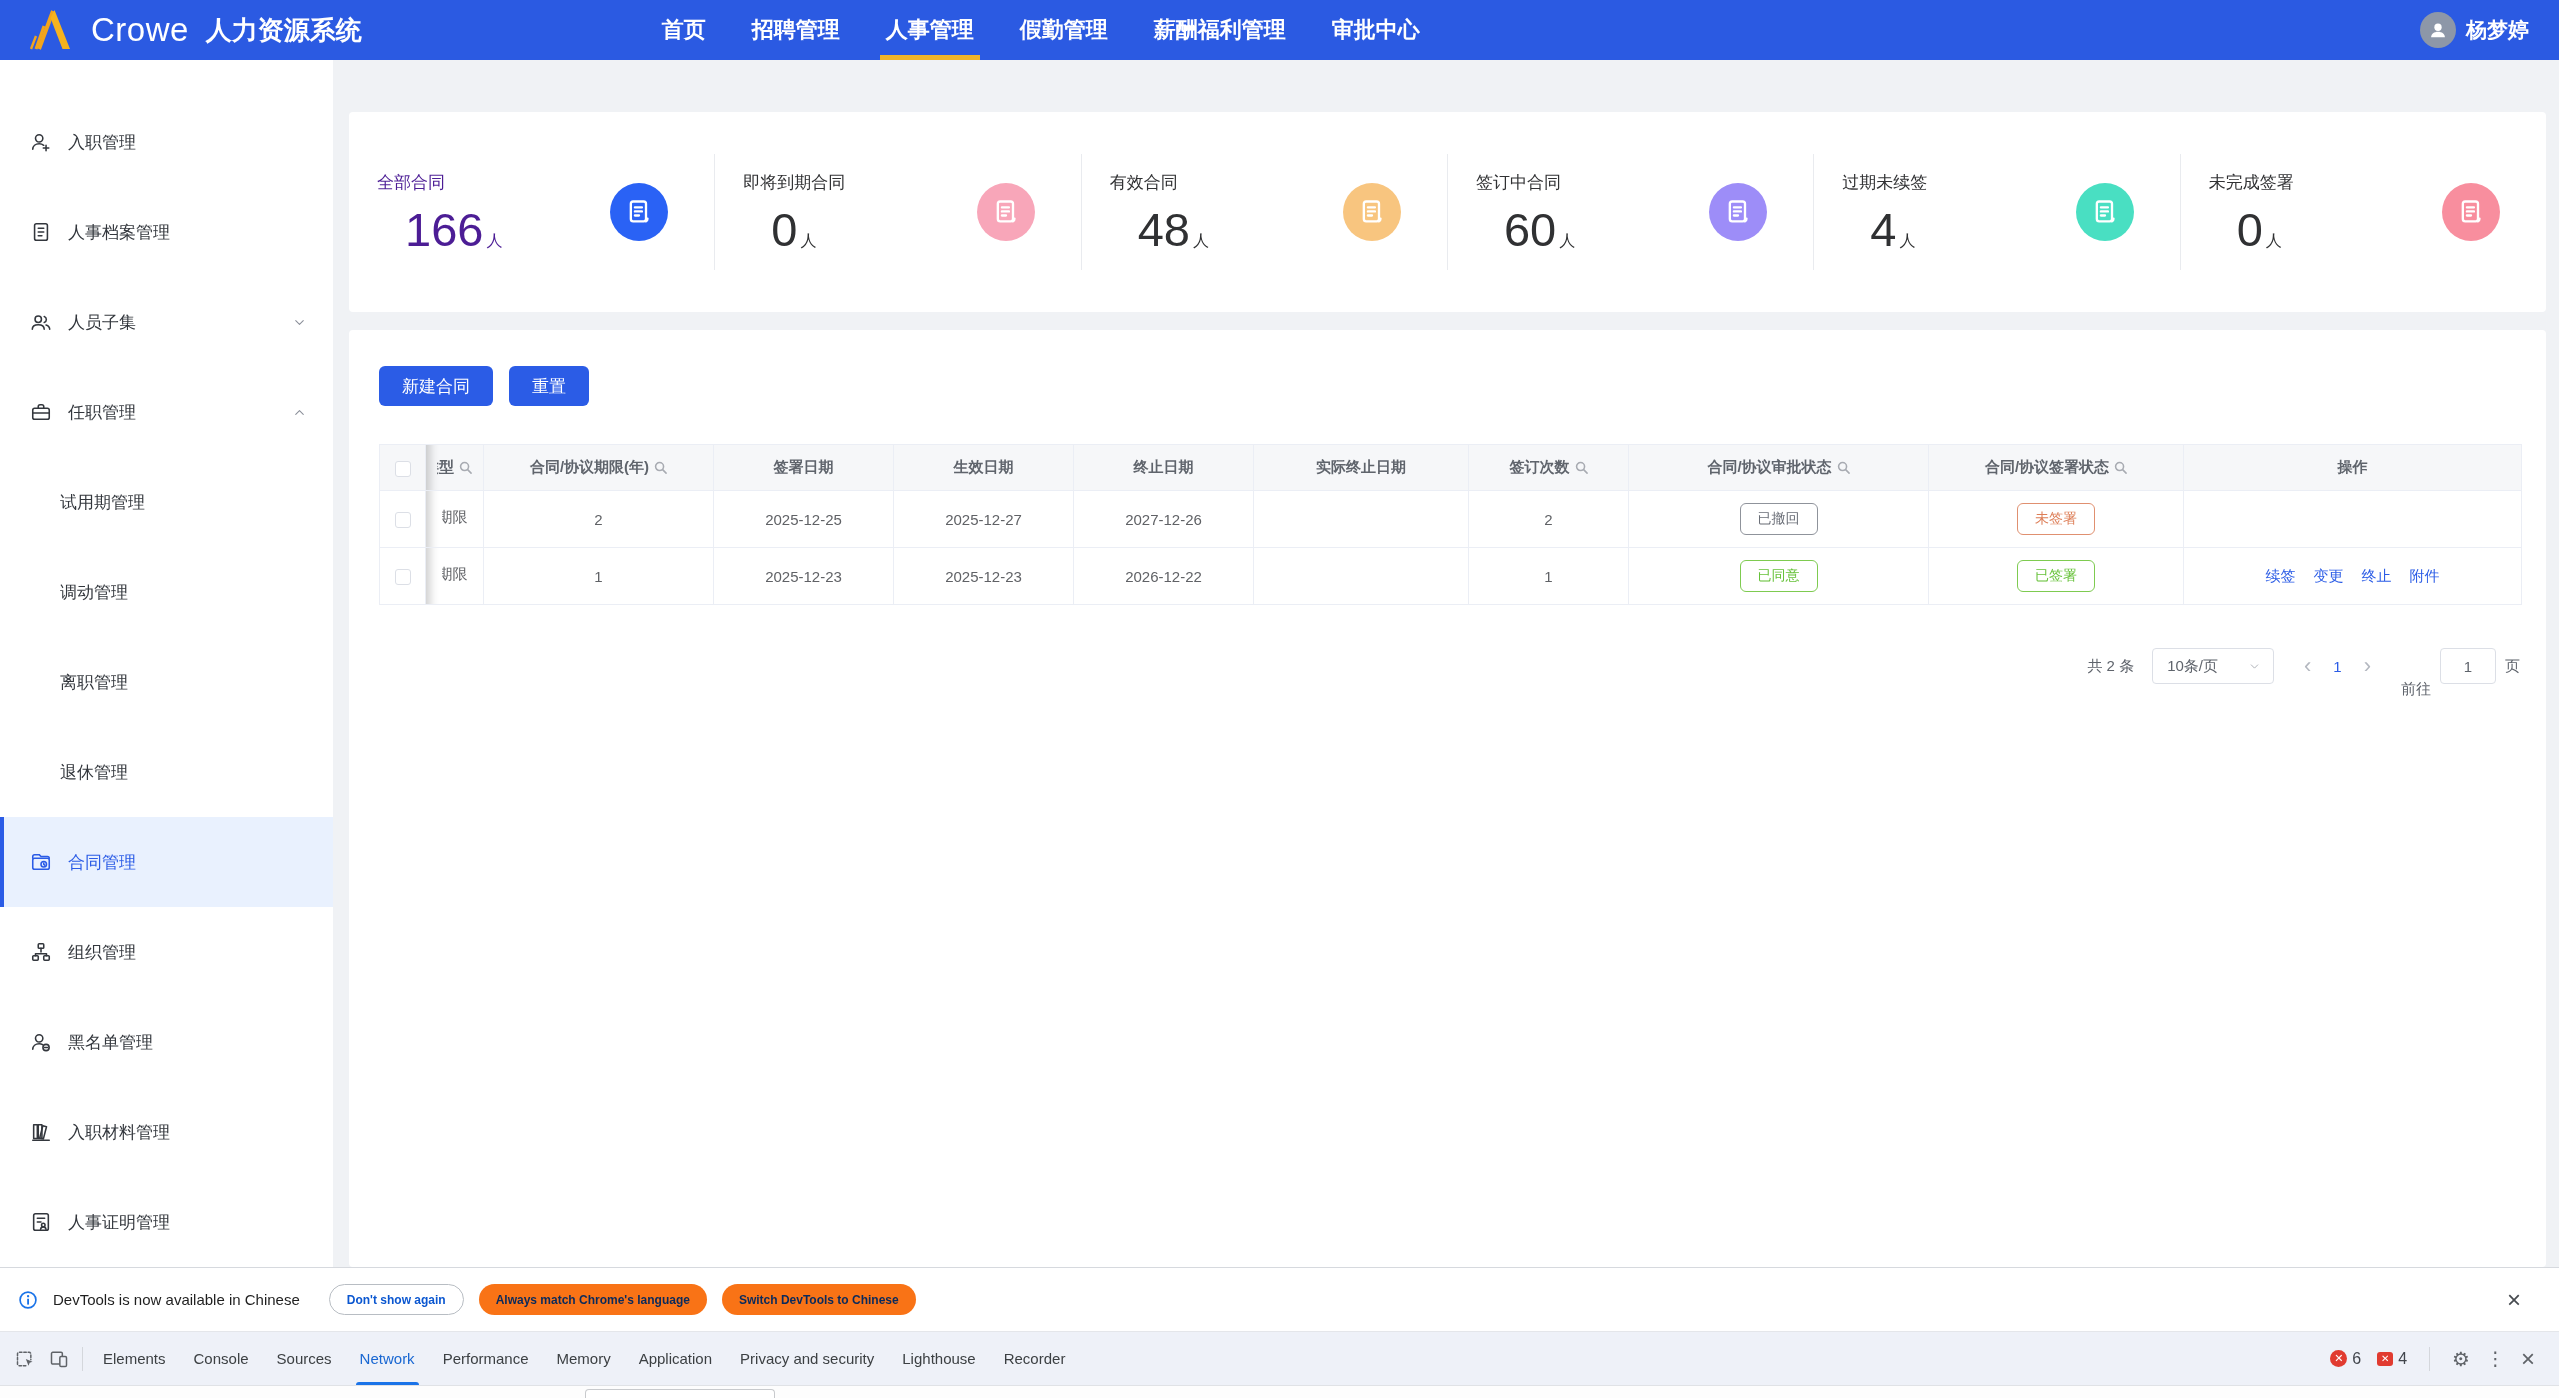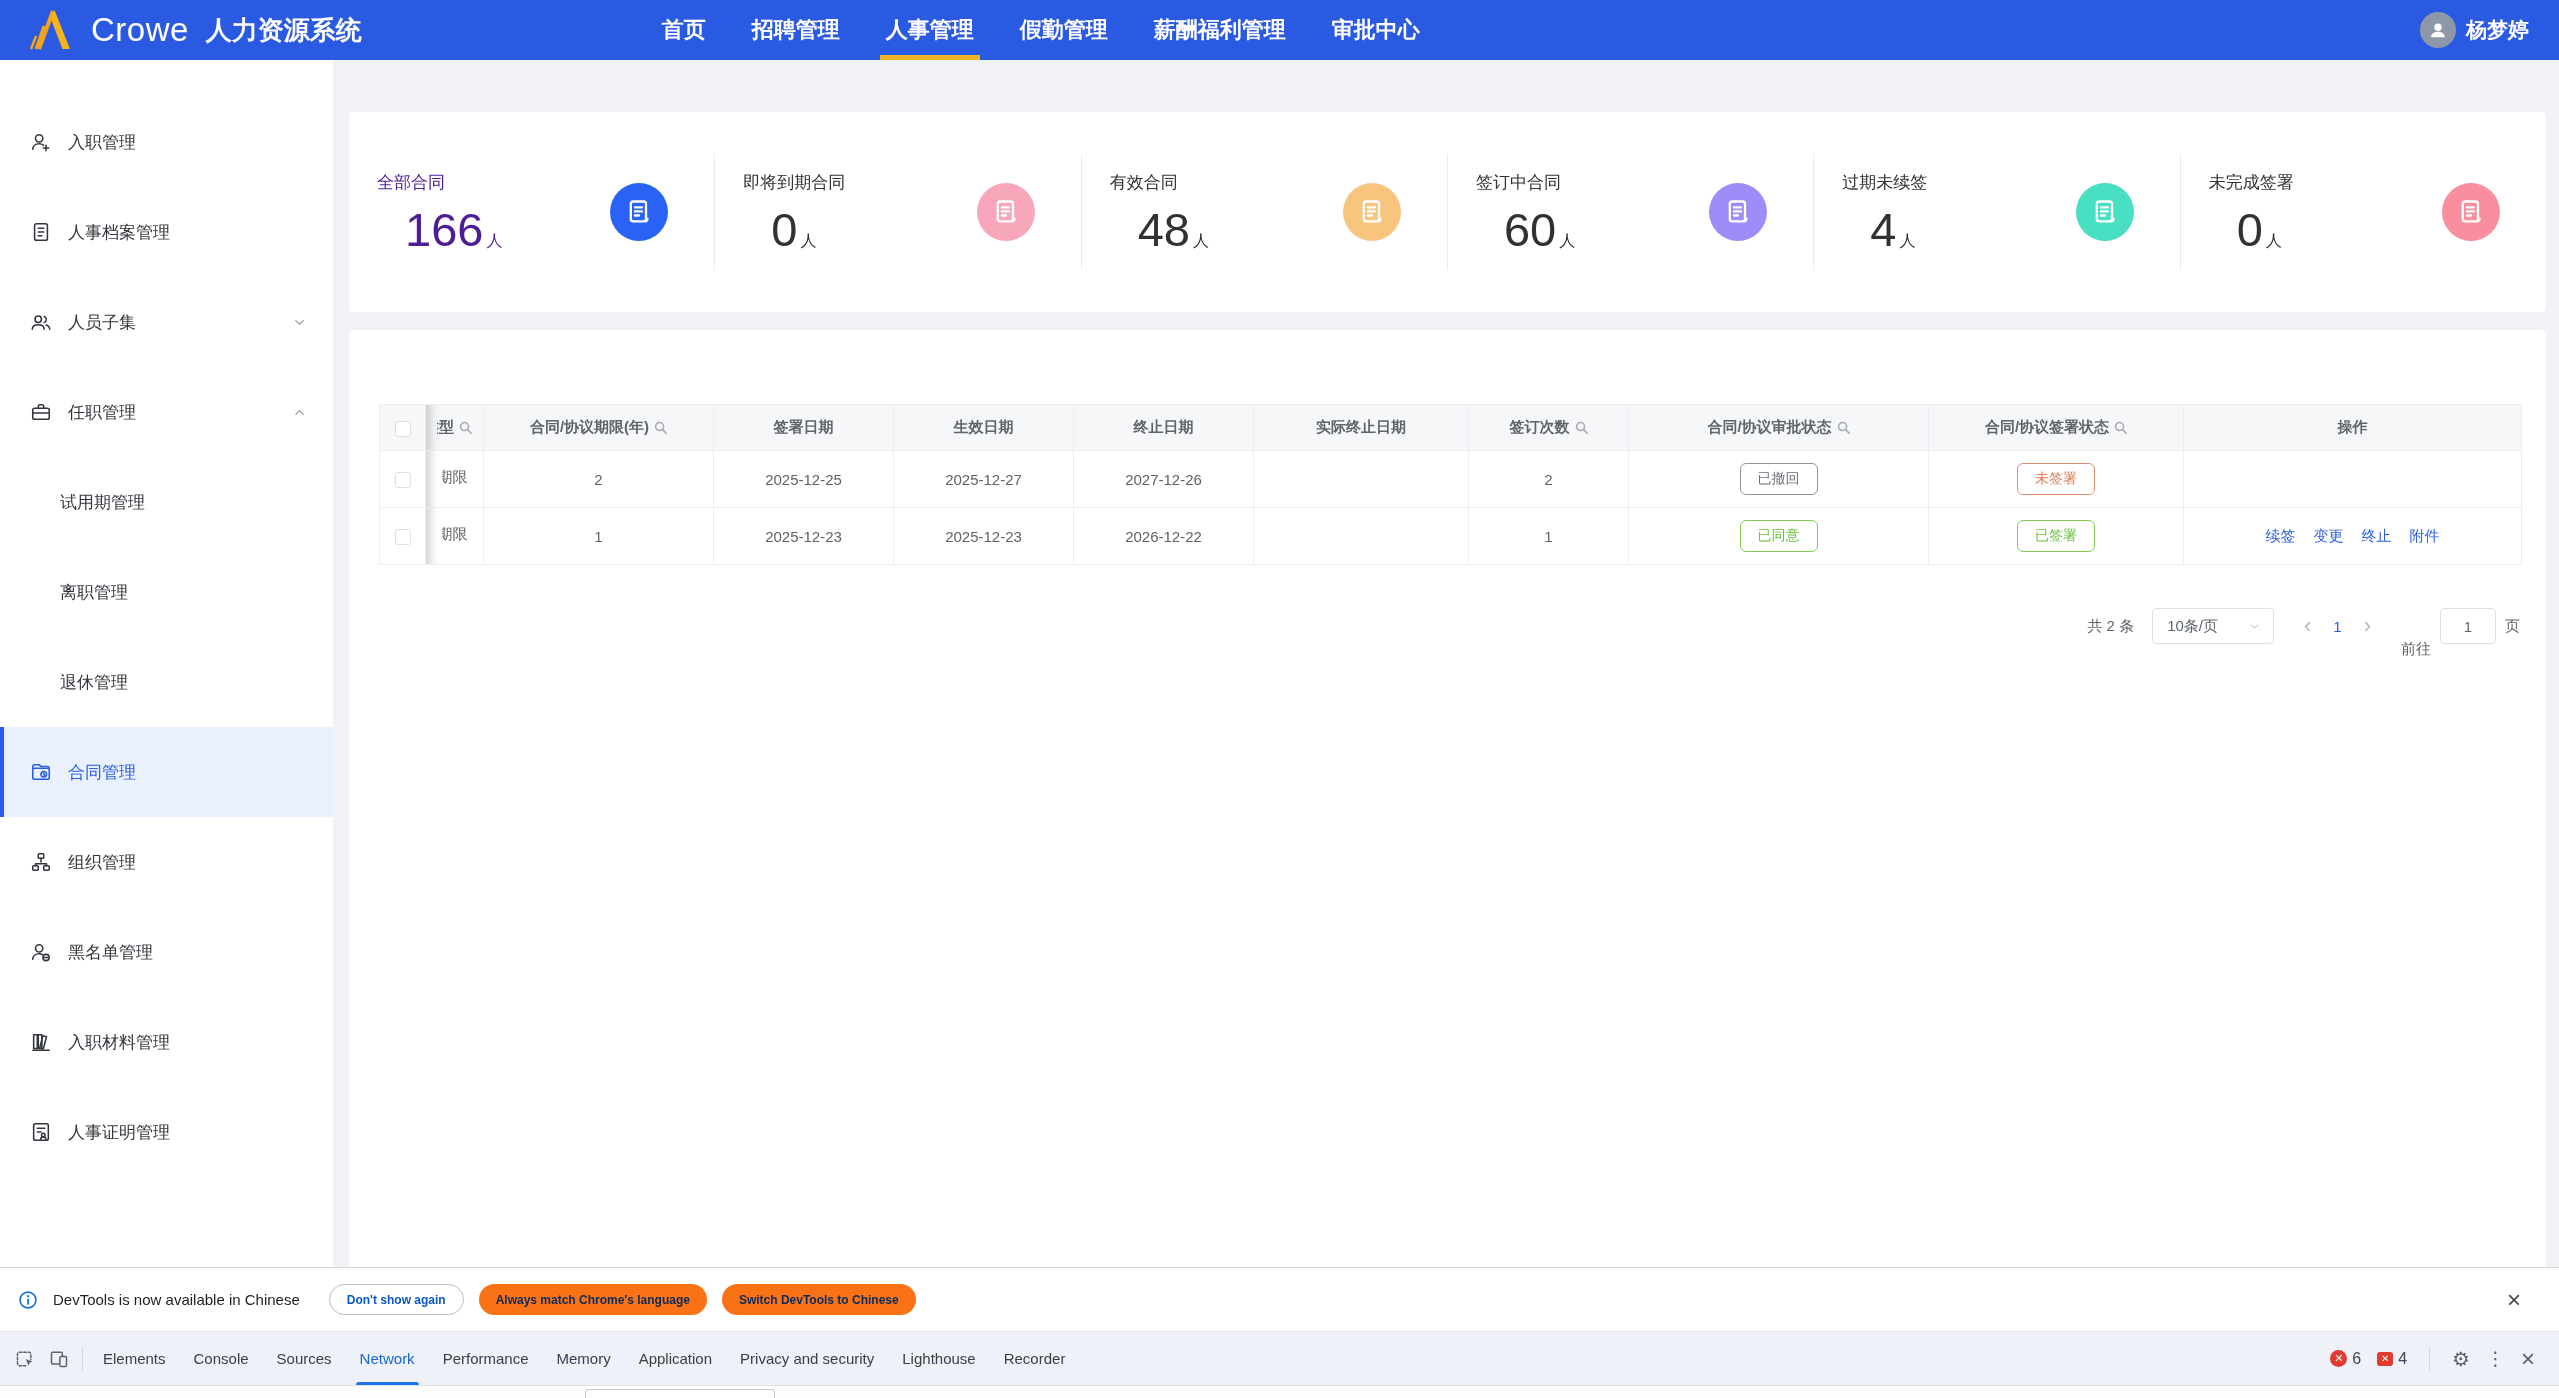--- a/index.html
+++ b/index.html
@@ -166,20 +166,23 @@
           </svg>
         <span>任职管理</span>
         <svg class="side-chevron ic" width="15" height="15" viewBox="0 0 24 24">
             <polyline points="6 15 12 9 18 15"></polyline>
           </svg>
       </div>
       <div class="side-item child">
           <span>试用期管理</span>
         </div>
       <div class="side-item child">
+          <span>调动管理</span>
+        </div>
+      <div class="side-item child">
           <span>离职管理</span>
         </div>
       <div class="side-item child">
           <span>退休管理</span>
         </div>
       <div class="side-item active">
         <svg class="s-ic ic" viewBox="0 0 24 24">
             <path d="M3 8V6a2 2 0 012-2h5l2 2h7a2 2 0 012 2"></path>
             <rect x="3" y="8" width="18" height="12" rx="2"></rect>
             <circle cx="15" cy="14.5" r="3"></circle>
@@ -320,20 +323,24 @@
             <svg class="ic" width="28" height="28" viewBox="0 0 24 24" style="stroke:#fff;stroke-width:2">
                 <rect x="5" y="3" width="13" height="17" rx="2"></rect>
                 <path d="M8.5 8h6M8.5 11.5h6M8.5 15h3.5"></path>
                 <path d="M18 20c.8-.5 1.3-1.2 1.3-2.2"></path>
               </svg>
           </span>
         </div>
       </section>
 
       <section class="table-card">
+        <div class="btn-row">
+          <button class="btn">新建合同</button>
+          <button class="btn">重置</button>
+        </div>
 
         <table>
           <colgroup>
             <col style="width:46px">
               <col style="width:58px">
               <col style="width:230px">
               <col style="width:180px">
               <col style="width:180px">
               <col style="width:180px">
               <col style="width:215px">

